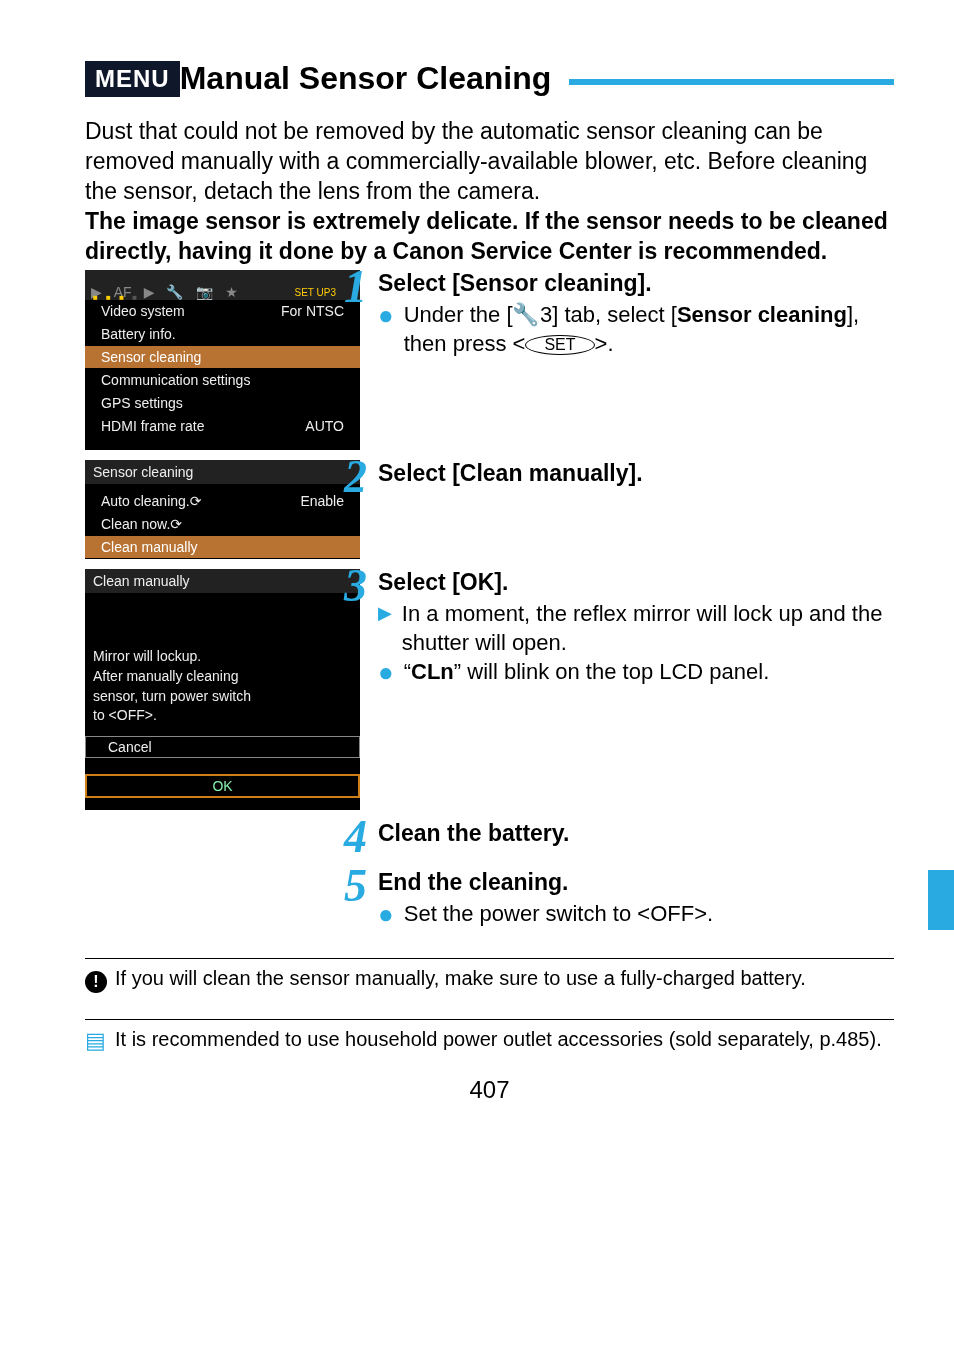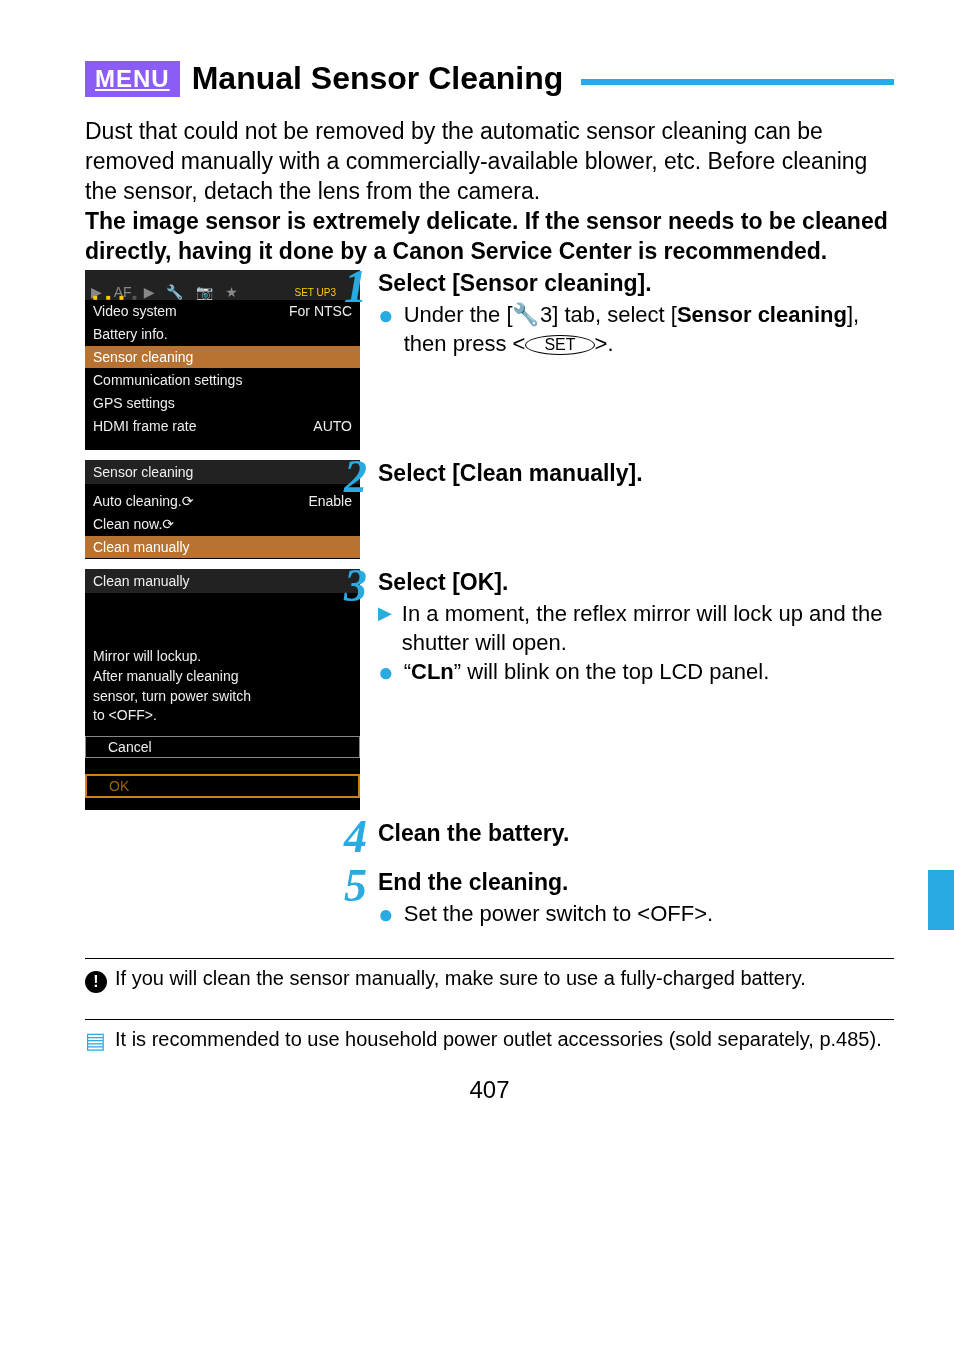--- a/index.html
+++ b/index.html
@@ -14,29 +14,27 @@
     padding: 60px 60px 40px 85px;
     position: relative;
     box-sizing: border-box;
   }
   .heading-row {
     display: flex;
     align-items: center;
     margin-bottom: 20px;
   }
   .menu-badge {
-    background: #8b5cf6;
+    background: #0f172a;
     color: #fff;
     font-weight: bold;
     font-size: 24px;
     padding: 4px 10px;
-    margin-right: 12px;
     font-family: Arial, sans-serif;
     letter-spacing: 1px;
-    text-decoration: underline;
   }
   .page-title {
     font-size: 32px;
     font-weight: bold;
   }
   .title-rule {
     flex: 1;
     height: 6px;
     background: #29abe2;
     margin-left: 18px;
@@ -126,21 +124,21 @@
   .tab-pagedots {
     position: absolute;
     left: 8px;
     bottom: -2px;
     font-size: 8px;
     letter-spacing: 3px;
     color: #555;
   }
   .tab-pagedots .sel { color: #fc0; }
   .menu-item {
-    padding: 3px 8px;
+    padding: 3px 16px;
     border-bottom: 1px solid #000;
     display: flex;
     justify-content: space-between;
   }
   .menu-item.hl { background: #b87333; color:#fff; }
   .screen-title {
     background: #222;
     padding: 4px 8px;
   }
   .dialog-body {
@@ -157,21 +155,22 @@
     flex-direction: column;
   }
   .dlg-btn {
     border: 1px solid #888;
     padding: 2px 22px;
     font-size: 14px;
     color:#eee;
   }
   .dlg-btn.sel {
     border: 2px solid #cf7f1a;
-    color:#a16207;
+    color:#86efac;
+    text-align:center;
   }
   .note {
     display: flex;
     font-size: 20px;
     line-height: 1.35;
     margin-top: 30px;
     border-top: 1px solid #000;
     padding-top: 6px;
   }
   .note2 {

